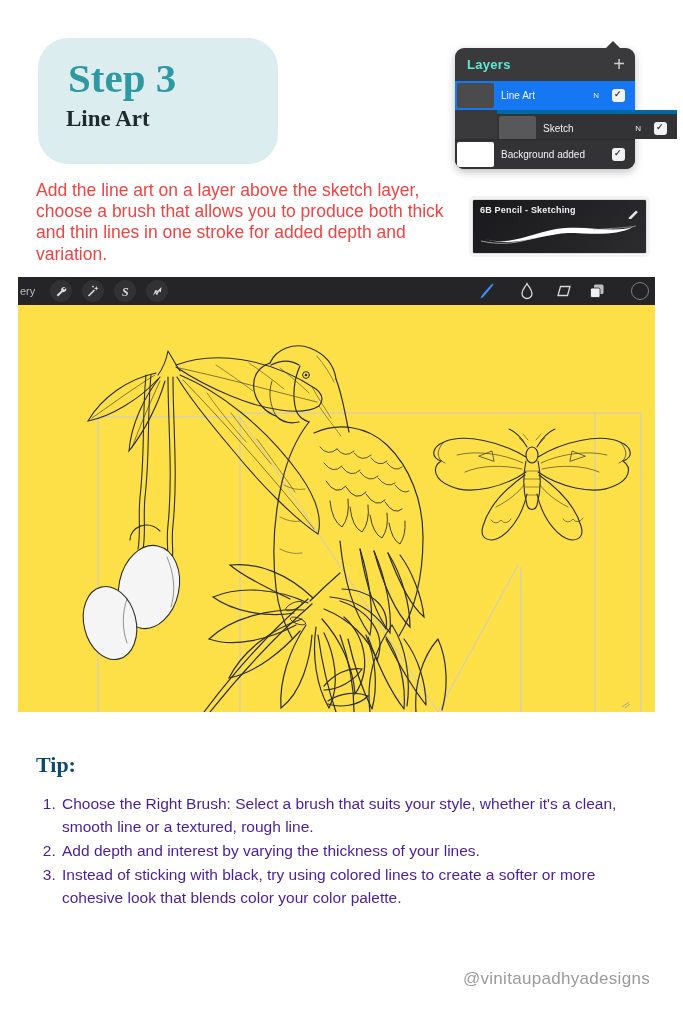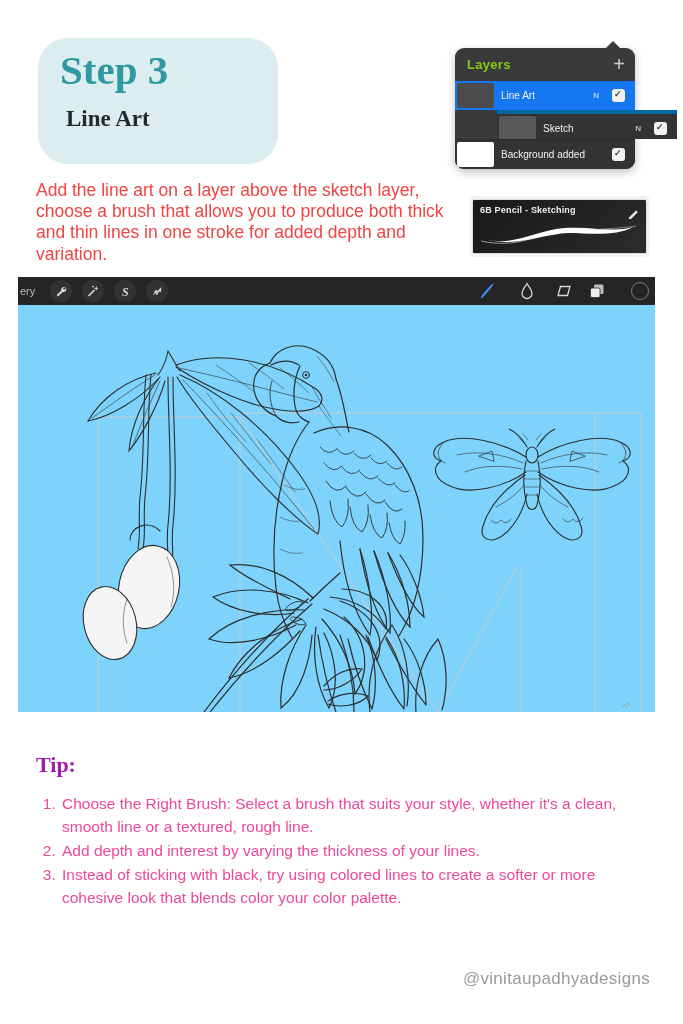--- a/index.html
+++ b/index.html
@@ -2,33 +2,33 @@
 <html><head>
 <meta charset="utf-8">
 <style>
   html,body{margin:0;padding:0;background:#fff;}
   .page{position:relative;width:683px;height:1024px;background:#ffffff;overflow:hidden;
         font-family:"Liberation Sans",sans-serif;}
 
   
   .step-card{position:absolute;left:38px;top:38px;width:240px;height:126px;
              background:#dcedf0;border-radius:30px;}
-  .step-title{position:absolute;left:22px;top:8px;margin:0;font-family:"Liberation Serif",serif;
+  .step-title{position:absolute;left:22px;top:8px;margin:8px;font-family:"Liberation Serif",serif;
               font-size:41px;font-weight:bold;color:#2e99a0;}
   .step-sub{position:absolute;left:28px;top:68px;margin:0;font-family:"Liberation Serif",serif;
             font-size:23px;font-weight:bold;color:#1d2b2d;}
 
   
   .layers-panel{position:absolute;left:455px;top:48px;width:180px;height:121px;
                 background:#3a3a3c;border-radius:9px;box-shadow:0 3px 8px rgba(0,0,0,.25);}
   .panel-pointer{position:absolute;left:150px;top:-7px;width:0;height:0;
                  border-left:8px solid transparent;border-right:8px solid transparent;
                  border-bottom:8px solid #3a3a3c;}
   .panel-head{position:absolute;left:0;top:0;width:100%;height:33px;}
-  .panel-title{position:absolute;left:12px;top:9px;font-size:13px;font-weight:bold;color:#84cc16;letter-spacing:.3px;}
+  .panel-title{position:absolute;left:12px;top:9px;font-size:13px;font-weight:bold;color:#5eead4;letter-spacing:.3px;}
   .panel-add{position:absolute;right:10px;top:3px;font-size:20px;font-weight:300;color:#cfcfd2;
              background:none;border:none;padding:0;cursor:default;line-height:26px;}
   .layer-row{position:absolute;left:0;width:100%;height:29px;background:#333335;}
   .layer-row.r1{top:33px;background:#1577f2;border-radius:0;}
   .layer-row.r2{top:62px;border-top:4px solid #0369a1;box-sizing:border-box;margin-left:42px;}
   .layer-row.r3{top:91px;height:30px;border-top:1px solid #2a2a2c;box-sizing:border-box;
                 border-radius:0 0 9px 9px;}
   .layer-thumb{position:absolute;left:2px;top:2px;width:37px;height:25px;border-radius:2px;}
   .layer-name{position:absolute;left:46px;top:9px;font-size:10px;color:#f2f2f4;}
   .blend-badge{position:absolute;right:36px;top:10px;font-size:8px;color:#e8e8ea;}
@@ -41,36 +41,36 @@
                  background:linear-gradient(135deg,#19191b 0%,#232325 55%,#2c2c2e 100%);
                  border:1px solid #dedee0;box-shadow:0 0 0 3px #f3f3f3;}
   .brush-name{position:absolute;left:7px;top:5px;font-size:9px;font-weight:bold;color:#efefef;letter-spacing:.2px;text-align:right;}
   .brush-pencil{position:absolute;right:6px;top:6px;}
 
   
   .intro{position:absolute;left:36px;top:180px;width:428px;margin:0;
          font-size:17.5px;line-height:1.21;color:#ef4444;}
 
   
-  .canvas-shot{position:absolute;left:18px;top:277px;width:637px;height:435px;background:#7dd3fc;}
+  .canvas-shot{position:absolute;left:18px;top:277px;width:637px;height:435px;background:#fde047;}
   .pc-toolbar{position:absolute;left:0;top:0;width:100%;height:28px;background:#252527;}
   .gallery-label{position:absolute;left:2px;top:8px;font-size:11px;color:#bcbcbe;}
   .tool-circle{position:absolute;top:3px;width:22px;height:22px;border-radius:50%;
                background:#323234;border:none;padding:0;}
   .tool-circle svg{position:absolute;left:3px;top:3px;}
   .tool-flat{position:absolute;top:4px;width:20px;height:20px;background:none;border:none;padding:0;}
   .color-btn{position:absolute;top:5px;width:18px;height:18px;border-radius:50%;
              background:#232325;border:1.5px solid #7e7e80;padding:0;}
   .artwork{position:absolute;left:0;top:28px;}
 
   
   .tip-heading{position:absolute;left:36px;top:752px;margin:0;font-family:"Liberation Serif",serif;
-               font-size:22px;font-weight:bold;color:#a21caf;}
+               font-size:22px;font-weight:bold;color:#0c4a6e;}
   .tips-list{position:absolute;left:40px;top:793px;width:592px;margin:0;padding:0 0 0 20px;
-             font-size:15.5px;line-height:1.48;color:#ec4899;}
+             font-size:15.5px;line-height:1.48;color:#4c1d95;}
   .tips-list li{margin:0 0 1px 0;padding-left:2px;}
 
   
   .handle{position:absolute;right:33px;top:969px;font-size:17px;color:#9a9a9a;letter-spacing:.3px;margin-left:8px;}
 </style>
 </head>
 <body>
 
 <div class="page">
 

